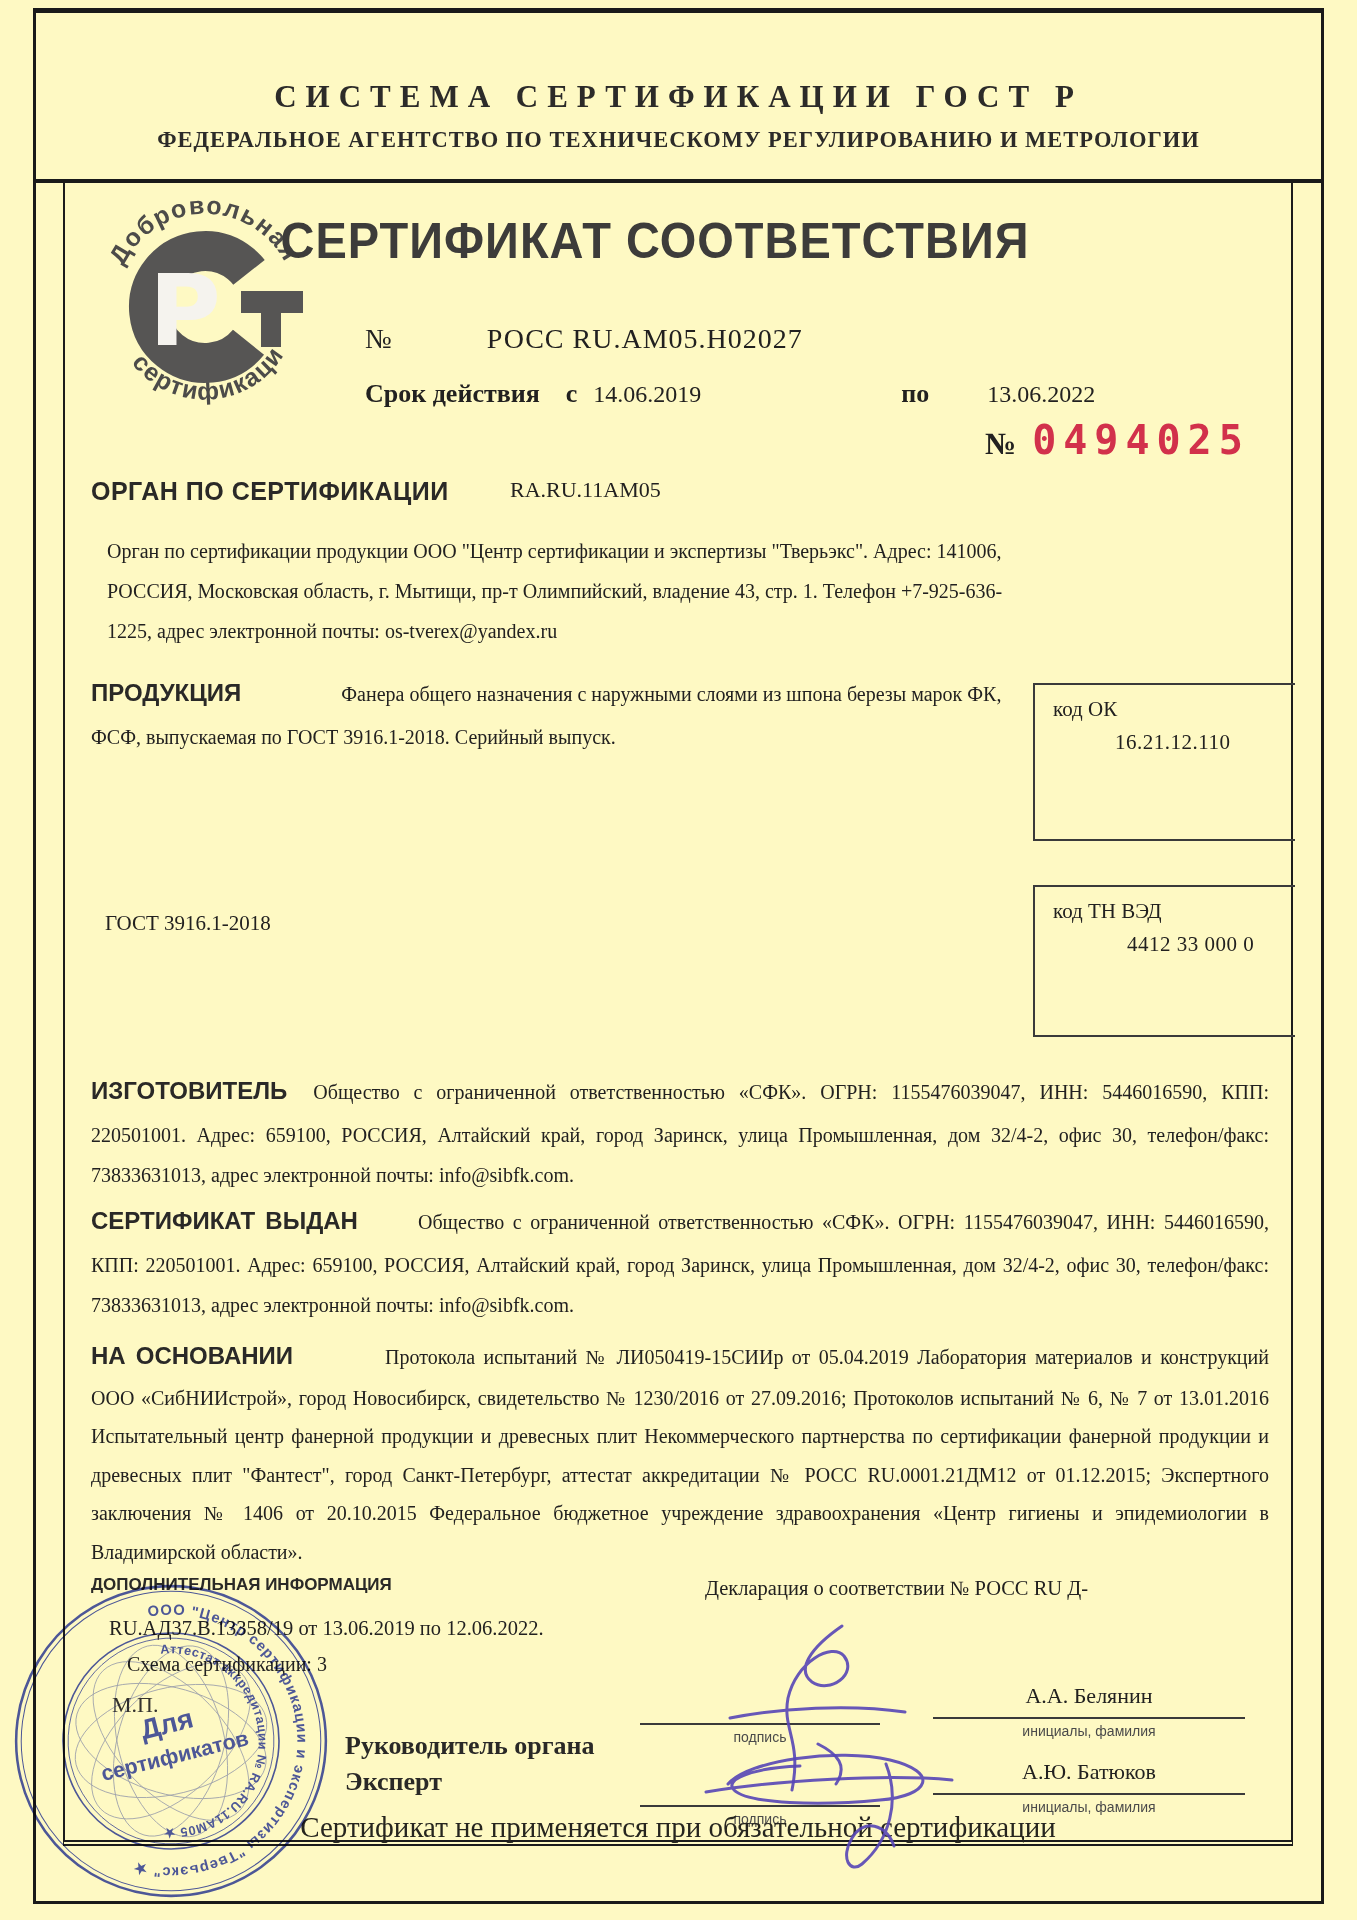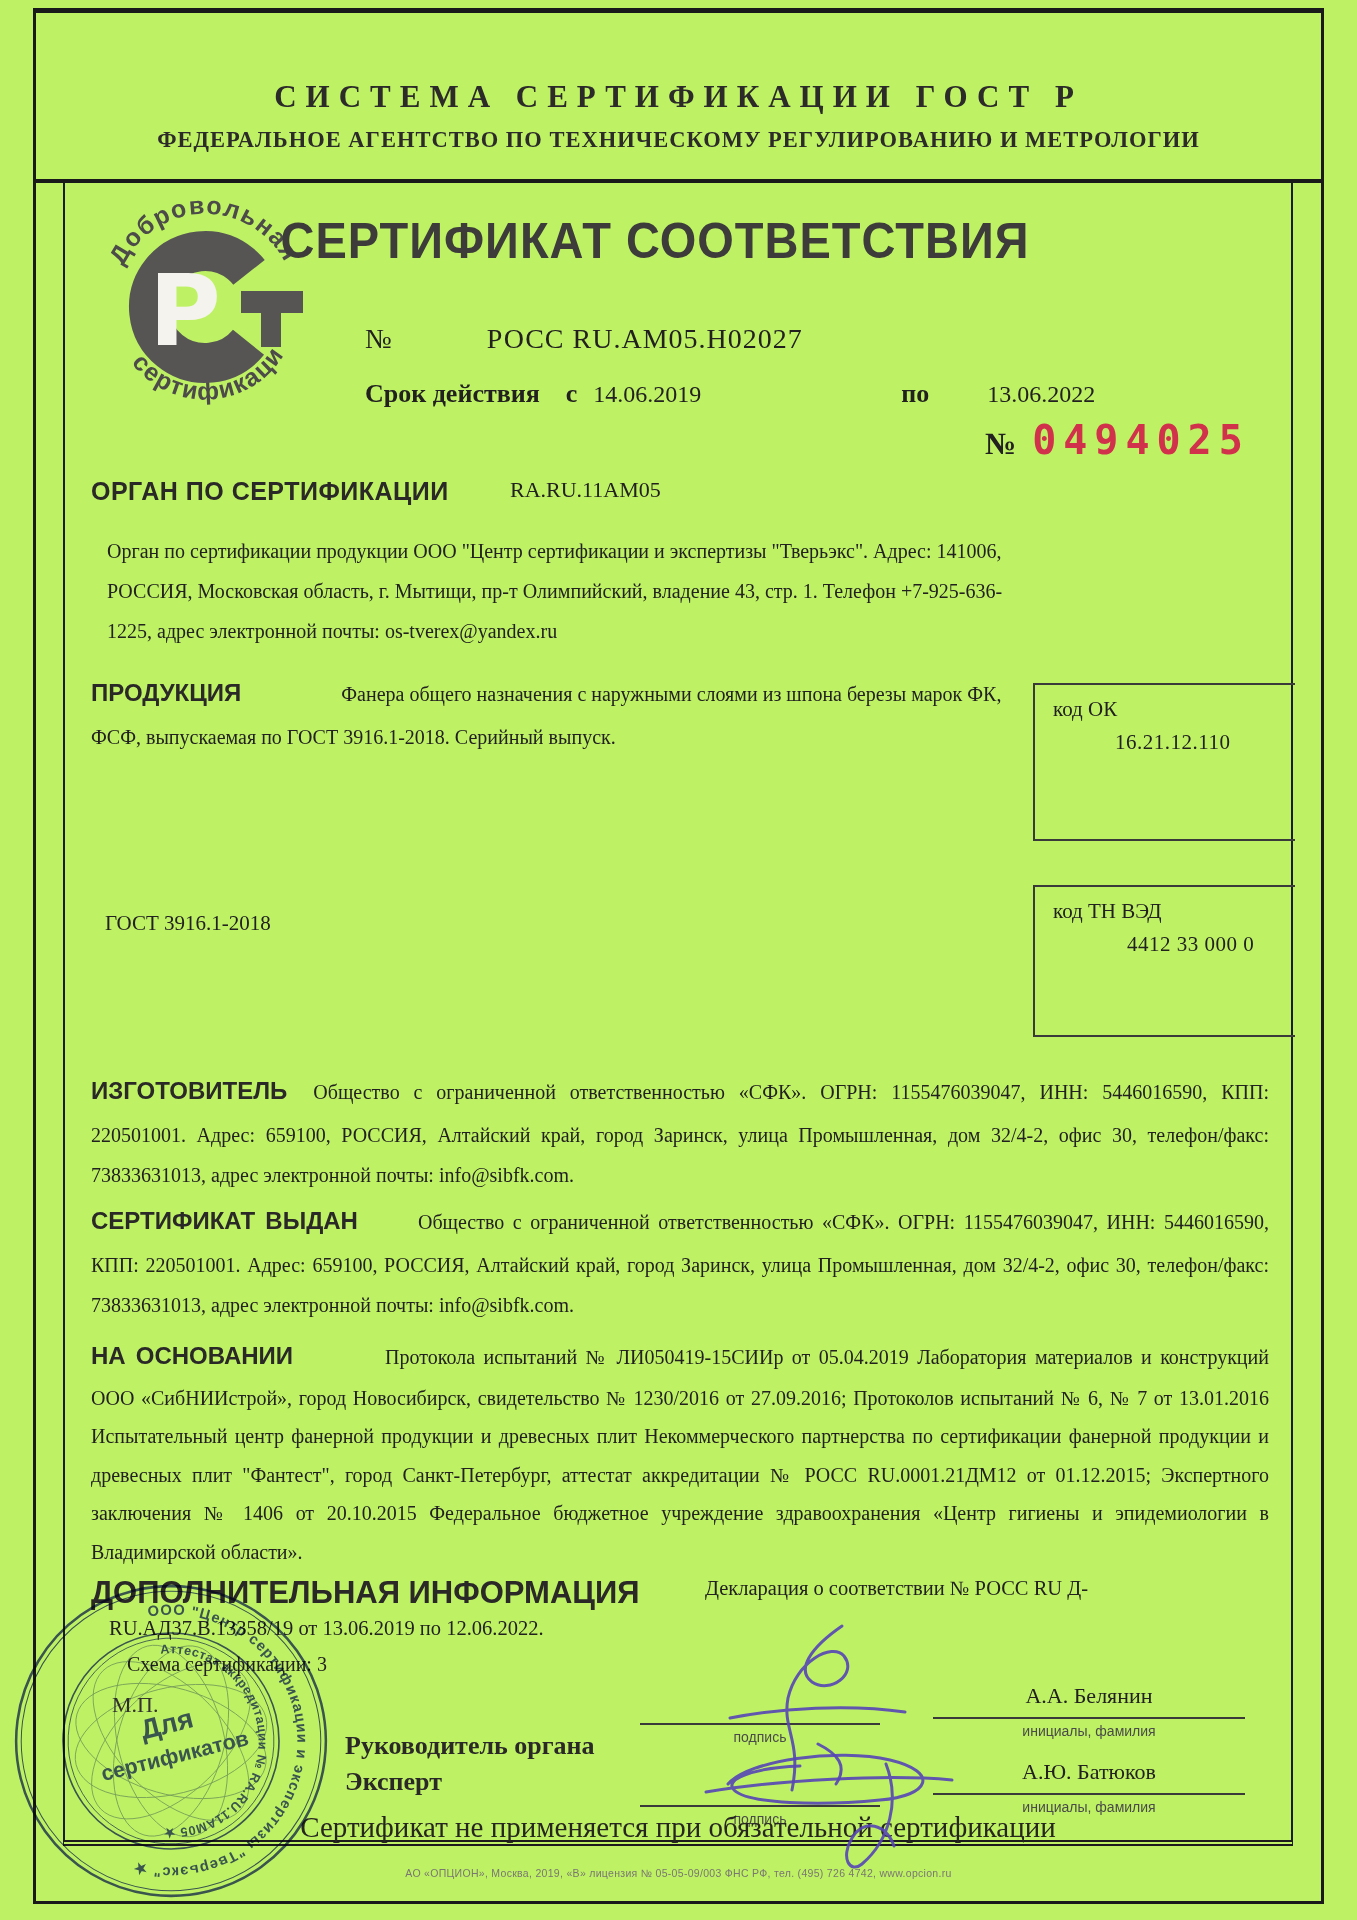--- a/index.html
+++ b/index.html
@@ -1,18 +1,18 @@
 <!DOCTYPE html>
 <html><head>
 <meta charset="utf-8">
 <style>
   html,body{margin:0;padding:0;background:#e8e6e1;}
   .sheet{
     position:relative;width:1357px;height:1920px;margin:0 auto;
-    background:#bef264;overflow:hidden;
+    background:#fef9c3;overflow:hidden;
     font-family:"Liberation Serif",serif;color:#222120;
   }
   
   .frame-outer{
     position:absolute;top:8px;left:33px;right:33px;bottom:16px;
     border:3px solid #1a1a1a;border-top-width:5px;
   }
   .band-header{
     position:absolute;top:0;left:0;right:0;height:166px;
     border-bottom:4px solid #1a1a1a;text-align:center;
@@ -59,21 +59,21 @@
   .box-tn .code-val{margin-left:74px;}
   .h-comp{left:26px;top:676px;font-size:25.5px;letter-spacing:0.2px;}
   .comp-std{left:40px;top:728px;font-size:21px;}
   .p-just{text-align:justify;}
   .manu{left:26px;top:884px;width:1178px;line-height:2.0;}
   .manu .ih{margin-right:26px;}
   .issued{left:26px;top:1014px;width:1178px;line-height:2.0;}
   .issued .ih{margin-right:60px;}
   .basis{left:26px;top:1150px;width:1178px;line-height:1.92;}
   .basis .ih{margin-right:92px;}
-  .h-add{left:26px;top:1392px;font-size:31px;}
+  .h-add{left:26px;top:1392px;font-size:17px;}
   .add-1{left:640px;top:1394px;font-size:20.5px;}
   .add-2{left:44px;top:1434px;font-size:20.5px;}
   .scheme{left:62px;top:1470px;font-size:20px;}
   
   .sig-role{font-size:26px;font-weight:bold;color:#2a2927;}
   .r1{left:280px;top:1548px;}
   .r2{left:280px;top:1584px;text-align:center;}
   .sig-line{border-bottom:2px solid #3a3a3a;height:0;}
   .sl1{left:575px;top:1540px;width:240px;}
   .sl2{left:575px;top:1622px;width:240px;}
@@ -195,21 +195,20 @@
       <div class="abs sig-role r2">Эксперт</div>
       <div class="abs sig-line sl2"></div>
       <div class="abs cap c2">подпись</div>
       <div class="abs sig-name n2">А.Ю. Батюков</div>
       <div class="abs sig-line nl2"></div>
       <div class="abs cap nc2">инициалы, фамилия</div>
 
       <div class="abs note">Сертификат не применяется при обязательной сертификации</div>
     </div>
 
-    <div class="fine">АО «ОПЦИОН», Москва, 2019, «В»     лицензия № 05-05-09/003 ФНС РФ, тел. (495) 726 4742, www.opcion.ru</div>
   </div>
 
   <div class="mp">М.П.</div>
 
   <svg class="stamp" viewBox="0 0 320 320">
     <defs>
       <path id="stampOuter" d="M 160,36 a 124,124 0 1,1 -0.01,0"></path>
       <path id="stampInner" d="M 160,74 a 86,86 0 1,1 -0.01,0"></path>
     </defs>
     <g stroke="#3442bd" fill="none">

